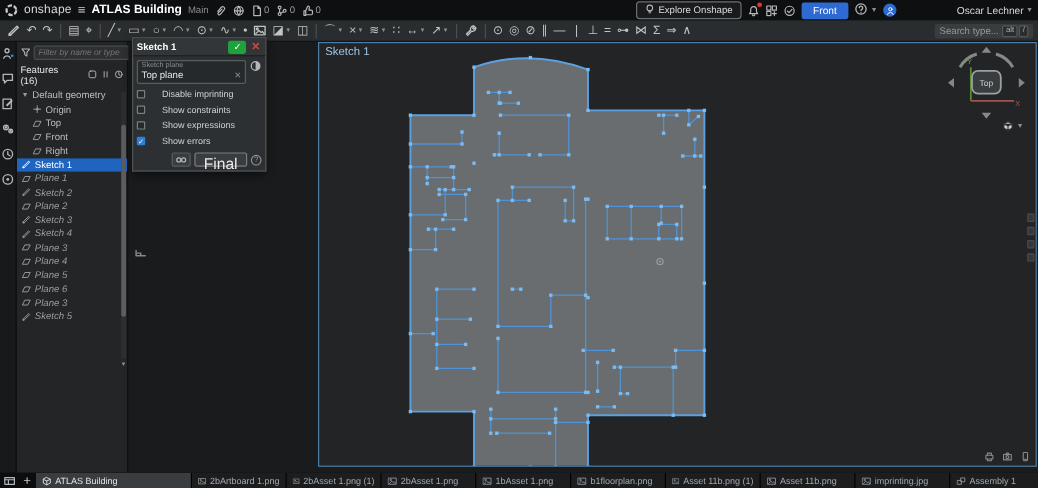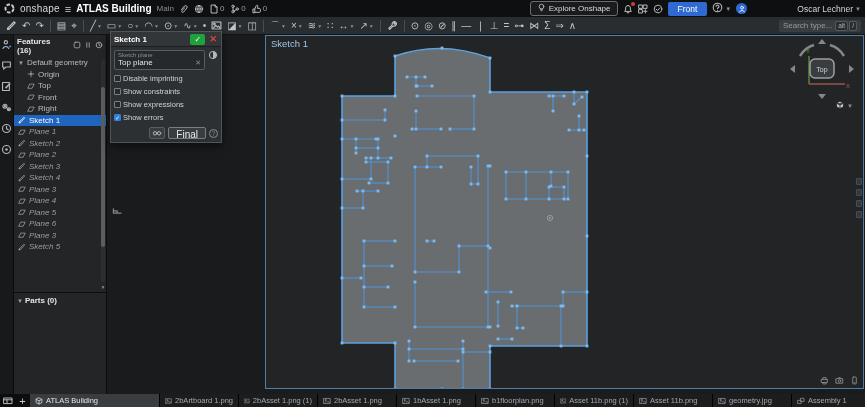--- a/index.html
+++ b/index.html
@@ -38,21 +38,21 @@
   .kbd { background:#2a2d2f; border:1px solid #55585a; border-radius:2px; color:#aeb1b3; font-size:6.5px; padding:0 2px; line-height:8px; }
 
   
   #main { flex:1; display:flex; min-height:0; }
   #strip { width:14px; background:#17191b; display:flex; flex-direction:column; align-items:center; padding-top:4px; gap:8px; flex:none; border-right:1px solid #0b0c0d; }
   .strip-ico { cursor:pointer; position:relative; }
 
   #panel { width:93px; background:#232527; border-right:1px solid #0c0d0e; display:flex; flex-direction:column; flex:none; font-size:8px; }
   .filter-row { display:flex; align-items:center; gap:2px; padding:3px 3px 2px 3px; }
   .filter-input { flex:1; background:#2e3133; border:1px solid #4a4d4f; border-radius:2px; color:#9a9da0; font-style:italic; font-size:7px; padding:1px 3px; height:12px; font-family:"Liberation Sans",sans-serif; }
-  .feat-header { display:flex; align-items:center; padding:2px 3px; color:#e4e6e8; font-weight:bold; font-size:8px; gap:19px; }
+  .feat-header { display:flex; align-items:center; padding:2px 3px; color:#e4e6e8; font-weight:normal; font-size:8px; gap:19px; }
   .feat-header .fh-icons { margin-left:auto; display:flex; gap:3px; }
   #tree-wrap { position:relative; height:233px; overflow:hidden; }
   #tree { height:100%; }
   .titem { display:flex; align-items:center; gap:3px; height:11.5px; padding-left:4px; color:#b9bcbe; cursor:pointer; white-space:nowrap; }
   .titem.indent { padding-left:13px; }
   .titem.sel { background:#1f65c0; color:#ffffff; }
   .titem.italic { font-style:italic; color:#9a9da0; }
   .titem .chev { font-size:6px; color:#9a9da0; }
   .tscroll { position:absolute; right:1px; top:2px; bottom:8px; width:4px; background:#2c2f31; border-radius:2px; }
   .tthumb { position:absolute; left:0; right:0; top:28px; height:160px; background:#5a5e60; border-radius:2px; }
@@ -77,27 +77,27 @@
   .dlg-head { display:flex; align-items:center; background:#333638; border-bottom:1px solid #1c1d1e; padding:2px 3px; gap:3px; height:15px; }
   .dlg-title { color:#ffffff; font-weight:bold; font-size:8px; flex:1; }
   .btn-check { background:#1fa23c; color:#fff; border:none; border-radius:2px; width:15px; height:11px; font-size:8px; line-height:9px; cursor:pointer; }
   .btn-x { background:none; border:none; color:#d9453a; font-size:9px; font-weight:bold; cursor:pointer; padding:0 1px; }
   .dlg-body { padding:3px; }
   .fieldrow { display:flex; align-items:flex-start; gap:3px; }
   .field { flex:1; border:1px solid #595d5f; background:#26292b; border-radius:2px; padding:1px 3px 2px 3px; }
   .flabel { color:#8b8e90; font-size:6px; }
   .fval { display:flex; align-items:center; color:#e2e4e6; font-size:8px; }
   .fval .clear { margin-left:auto; color:#8b8e90; font-size:7px; cursor:pointer; }
-  .cbrow { display:flex; align-items:center; gap:2px; margin-top:4px; cursor:pointer; }
+  .cbrow { display:flex; align-items:center; gap:14px; margin-top:4px; cursor:pointer; }
   .cbox { width:7px; height:7px; border:1px solid #7b7e80; border-radius:1px; background:#26292b; flex:none; display:flex; align-items:center; justify-content:center; font-size:6px; color:#fff; }
   .cbox.on { background:#2e7fd9; border-color:#2e7fd9; }
   .cblabel { color:#cfd2d4; }
   .dlg-foot { display:flex; align-items:center; justify-content:flex-end; gap:3px; margin-top:5px; }
   .btn-glasses { background:#3a3d3f; border:1px solid #595d5f; border-radius:2px; height:12px; width:16px; display:flex; align-items:center; justify-content:center; cursor:pointer; }
-  .btn-final { background:#3a3d3f; border:1px solid #7b7e80; border-radius:2px; color:#e8eaec; font-size:10px; padding:1px 7px; height:12px; cursor:pointer; }
+  .btn-final { background:#3a3d3f; border:1px solid #7b7e80; border-radius:2px; color:#e8eaec; font-size:13px; padding:1px 7px; height:12px; cursor:pointer; }
   .dlg-help { color:#8b8e90; border:1px solid #8b8e90; border-radius:50%; width:9px; height:9px; font-size:6.5px; display:flex; align-items:center; justify-content:center; }
 
   
   #tabbar { height:13px; background:#0c0d0e; display:flex; align-items:stretch; flex:none; }
   .tabbar-btn { width:15px; display:flex; align-items:center; justify-content:center; color:#b4b7b9; cursor:pointer; flex:none; }
   .plus { font-size:11px; color:#c8cacc; }
   #tabs { display:flex; flex:1; overflow:hidden; }
   .tab { display:flex; align-items:center; gap:3px; padding:0 5px; font-size:7.5px; color:#a6a9ab; background:#1b1d1f; border-right:1px solid #000; white-space:nowrap; cursor:pointer; flex:none; width:79px; overflow:hidden; }
   .tab.active { background:#3a3d3f; color:#e4e6e8; width:130px; }
 </style>
@@ -363,20 +363,26 @@
             <circle cx="5" cy="5" r="3.6"></circle>
             <path d="M5 3 V5.2 L6.6 6.2"></path>
           </svg></span>
         <span class="strip-ico"><svg width="11" height="11" viewBox="0 0 10 10" fill="none" stroke="#b4b7b9" stroke-width="1" stroke-linecap="round" stroke-linejoin="round">
             <circle cx="5" cy="5" r="3.6"></circle>
             <circle cx="5" cy="5" r="1.1" fill="#b4b7b9" stroke="none"></circle>
           </svg></span>
       </div>
 
     <div id="panel">
+      <div class="filter-row">
+        <span id="ico-funnel"><svg width="9" height="9" viewBox="0 0 10 10" fill="none" stroke="#b4b7b9" stroke-width="1" stroke-linecap="round" stroke-linejoin="round">
+              <path d="M1.5 2 H8.5 L6 5.2 V8.6 L4 7.2 V5.2 Z"></path>
+            </svg></span>
+        <input class="filter-input" placeholder="Filter by name or type" style="">
+      </div>
       <div class="feat-header">
         <span>Features (16)</span>
         <span class="fh-icons" id="feat-hicons">
             <span><svg width="8" height="8" viewBox="0 0 10 10" fill="none" stroke="#b4b7b9" stroke-width="1" stroke-linecap="round" stroke-linejoin="round">
                 <rect x="1.5" y="1.5" width="7" height="7" rx="1.6"></rect>
               </svg></span>
             <span><svg width="8" height="8" viewBox="0 0 10 10" fill="none" stroke="#b4b7b9" stroke-width="1" stroke-linecap="round" stroke-linejoin="round">
                 <path d="M3.5 2.2 V7.8 M6.5 2.2 V7.8"></path>
               </svg></span>
             <span><svg width="8" height="8" viewBox="0 0 10 10" fill="none" stroke="#b4b7b9" stroke-width="1" stroke-linecap="round" stroke-linejoin="round">
@@ -491,24 +497,20 @@
                 <path d="M1.6 8.4 L7.4 2.6 L8.4 3.6 L2.6 9.4 Z" transform="translate(0,-1)"></path>
                 <path d="M1.6 8.4 L1.3 9.6 L2.6 9.4" transform="translate(0,-1)"></path>
               </svg>
               <span>Sketch 5</span>
             </div>
           </div>
         <div class="tscroll">
             <div class="tthumb"></div>
           </div>
         <div class="tscroll-arrow">▼</div>
-      </div>
-      <div class="parts-header">
-        <span class="chev" style="font-size:6px;color:#9a9da0;">▼</span>
-        <span>Parts (0)</span>
       </div>
     </div>
 
     <div id="viewport">
       <div id="inner-viewport">
         <span id="vp-label">Sketch 1</span>
         <svg id="floorplan" width="597" height="352" viewBox="0 0 597 352">
             <path d="M 129 20 Q 175 4 224 22 L 224 56 L 321 56 L 321 310 L 224 310 L 224 353 L 129 353 L 129 307 L 76 307 L 76 60 L 129 60 Z" fill="#696d6f" stroke="#5ca0e0" stroke-width="1.6"></path>
             <line x1="141" y1="41" x2="159" y2="41" stroke="#4f93d6" stroke-width="1.1"></line>
             <line x1="150" y1="41" x2="150" y2="50" stroke="#4f93d6" stroke-width="1.1"></line>
@@ -894,21 +896,21 @@
             <path d="M2 7.3 L4.4 5 L6 6.5 L7 5.6 L8.2 7.3"></path>
           </svg>
           <span>Asset 11b.png</span>
         </div>
         <div class="tab">
           <svg width="8" height="8" viewBox="0 0 10 10" fill="none" stroke="#8b8e90" stroke-width="1" stroke-linecap="round" stroke-linejoin="round">
             <rect x="1" y="1.8" width="8" height="6.4"></rect>
             <circle cx="3.1" cy="3.7" r=".7"></circle>
             <path d="M2 7.3 L4.4 5 L6 6.5 L7 5.6 L8.2 7.3"></path>
           </svg>
-          <span>geometry.jpg</span>
+          <span>imprinting.jpg</span>
         </div>
         <div class="tab">
           <svg width="8" height="8" viewBox="0 0 10 10" fill="none" stroke="#8b8e90" stroke-width="1" stroke-linecap="round" stroke-linejoin="round">
             <rect x="1.2" y="4.2" width="4" height="4"></rect>
             <rect x="4.8" y="1.6" width="4" height="4"></rect>
           </svg>
           <span>Assembly 1</span>
         </div>
       </div>
   </div>

